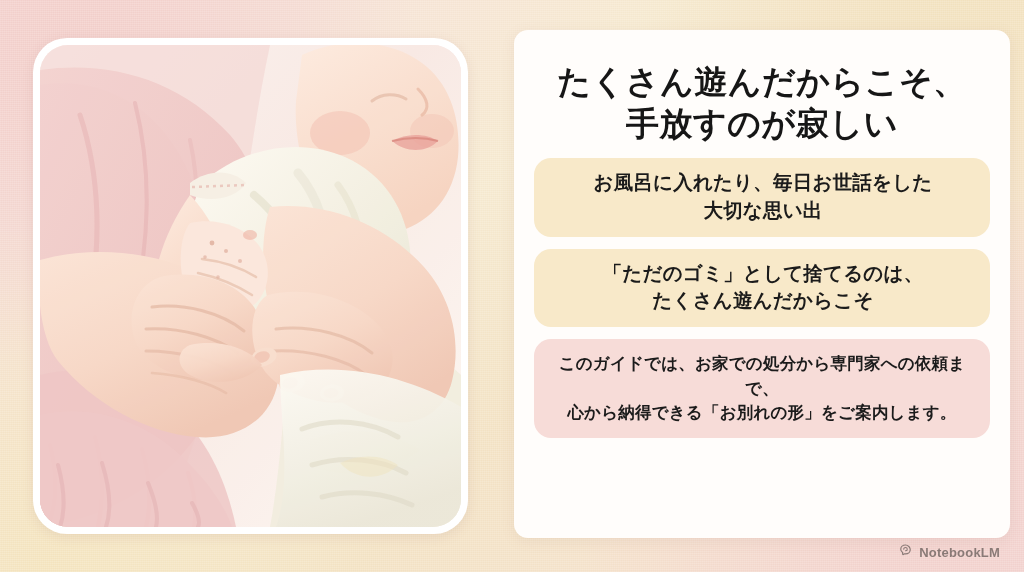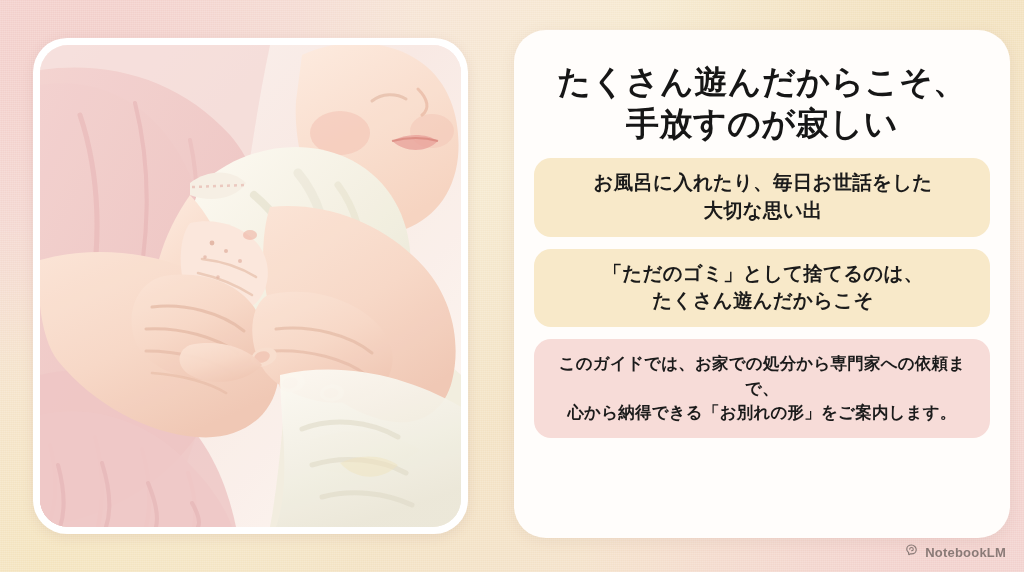--- a/index.html
+++ b/index.html
@@ -79,21 +79,21 @@
     background: linear-gradient(160deg,#fbf1ec 0%, #f7e6e1 35%, #f6ece3 70%, #fdf7ee 100%);
   }
   .photo-inner svg { display:block; width:100%; height:100%; }
 
   
   .panel {
     position: absolute;
     left: 514px; top: 30px;
     width: 496px; height: 508px;
     background: #fffdfb;
-    border-radius: 32px;
+    border-radius: 14px;
     box-shadow: 0 3px 14px rgba(160,120,110,.10);
     z-index: 3;
     padding: 22px 20px 16px 20px;
   }
 
   .headline {
     text-align: center;
     color: #161616;
     font-size: 33px;
     font-weight: 700;
@@ -116,21 +116,21 @@
     color: #1b1b1b;
     white-space: pre-line;
   }
   .chip--cream { background: #f8e9c9; }
   .chip--pink  { background: #f7dcd8; margin-bottom: 0; }
   .chip--pink  { font-size: 16.5px; line-height: 1.5; padding: 12px 14px 13px 14px; }
 
   
   .watermark {
     position: absolute;
-    right: 18px; bottom: 10px;
+    right: 24px; bottom: 10px;
     display: flex;
     align-items: center;
     gap: 6px;
     z-index: 5;
     opacity: .62;
   }
   .watermark .wm-text {
     font-size: 13px;
     font-weight: 600;
     color: #4a4340;

